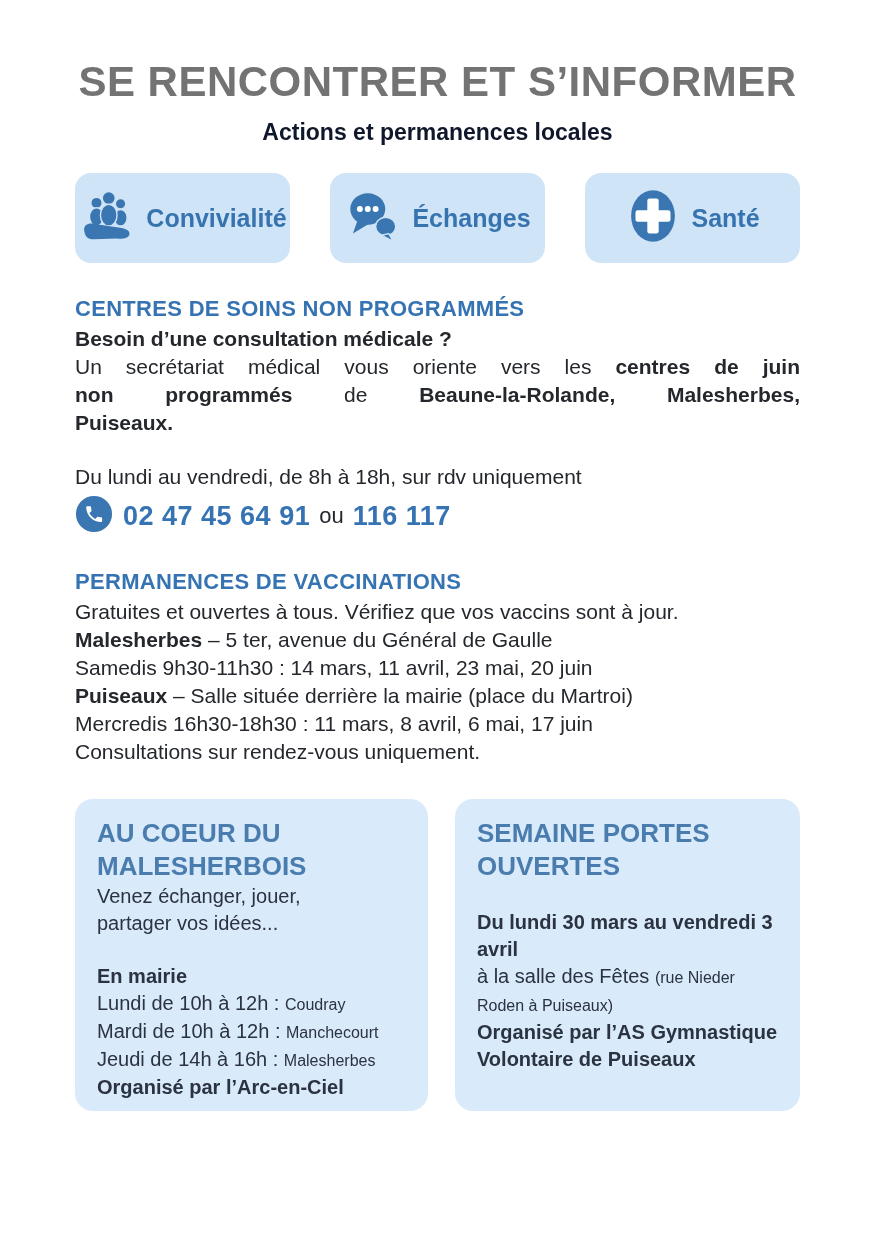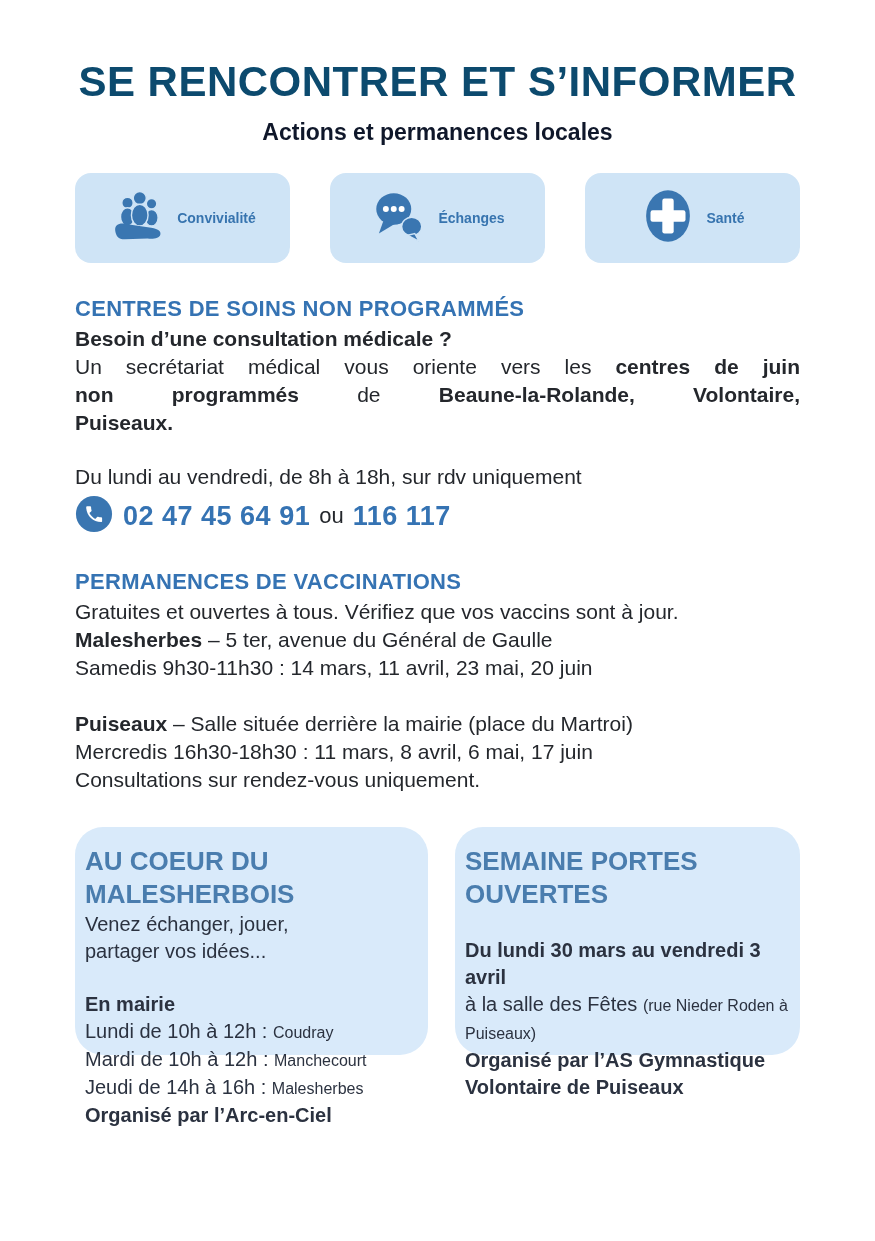--- a/index.html
+++ b/index.html
@@ -8,21 +8,21 @@
     width: 875px;
     height: 1241px;
     background: #ffffff;
     overflow: hidden;
     font-family: "Liberation Sans", "DejaVu Sans", sans-serif;
     color: #24272c;
     padding: 58px 75px 0 75px;
   }
   
   .title {
-    color: #0c4a6e;
+    color: #737373;
     font-size: 42px;
     font-weight: 800;
     letter-spacing: 0.5px;
     text-align: center;
     line-height: 48px;
   }
   .subtitle {
     color: #0f172a;
     font-size: 23px;
     font-weight: 700;
@@ -41,21 +41,21 @@
     background: #cfe4f6;
     border-radius: 16px;
     display: flex;
     align-items: center;
     justify-content: center;
     gap: 10px;
   }
   .badge svg { flex: 0 0 auto; }
   .badge-label {
     color: #3774af;
-    font-size: 14px;
+    font-size: 25px;
     font-weight: 600;
   }
   
   .section { margin-top: 30px; }
   .section-heading {
     color: #3573b3;
     font-size: 22px;
     font-weight: 800;
     letter-spacing: 0.3px;
     line-height: 32px;
@@ -79,32 +79,32 @@
     color: #3573b3;
     font-size: 27px;
     font-weight: 800;
     letter-spacing: 0.5px;
   }
   .phone-sep {
     font-size: 22px;
     color: #24272c;
     margin: 0 9px;
   }
-  .spaced-para { margin-top: 28px; }
+  .spaced-para { }
   
   .info-boxes {
     display: flex;
     gap: 27px;
     margin-top: 33px;
   }
   .info-box {
     background: #d9eafa;
-    border-radius: 28px;
-    padding: 18px 10px;
-    height: 228px;
+    border-radius: 18px;
+    padding: 18px 22px;
+    height: 312px;
     color: #2b3240;
   }
   .info-box.left { width: 353px; }
   .info-box.right { width: 345px; }
   .box-heading {
     color: #4a7dae;
     font-size: 26px;
     font-weight: 800;
     line-height: 33px;
   }
@@ -178,21 +178,21 @@
       <span class="badge-label">Santé</span>
     </div>
 
   </div>
 
   <div class="section">
     <div class="section-heading">CENTRES DE SOINS NON PROGRAMMÉS</div>
     <div class="body-line bold">Besoin d’une consultation médicale ?</div>
     <div class="para">
       <div class="body-line jline"><span>Un secrétariat médical vous oriente vers les </span><span class="bold">centres de juin</span></div>
-      <div class="body-line jline"><span class="bold">non programmés</span><span> de </span><span class="bold">Beaune-la-Rolande, Volontaire,</span></div>
+      <div class="body-line jline"><span class="bold">non programmés</span><span> de </span><span class="bold">Beaune-la-Rolande, Malesherbes,</span></div>
       <div class="body-line bold">Puiseaux.</div>
     </div>
     <div class="body-line hours-line">Du lundi au vendredi, de 8h à 18h, sur rdv uniquement</div>
     <div class="phone-row">
       <span>
         <svg width="38" height="38" viewBox="0 0 40 40">
           <circle cx="20" cy="20" r="19" fill="#3a76b1"></circle>
           <path fill="#ffffff" transform="translate(9,9) scale(0.93)" d="M6.62 10.79c1.44 2.83 3.76 5.14 6.59 6.59l2.2-2.2c.27-.27.67-.36 1.02-.24 1.12.37 2.33.57 3.57.57.55 0 1 .45 1 1V20c0 .55-.45 1-1 1-9.39 0-17-7.61-17-17 0-.55.45-1 1-1h3.5c.55 0 1 .45 1 1 0 1.25.2 2.45.57 3.57.11.35.03.74-.25 1.02l-2.2 2.2z"></path>
         </svg>
       </span>

